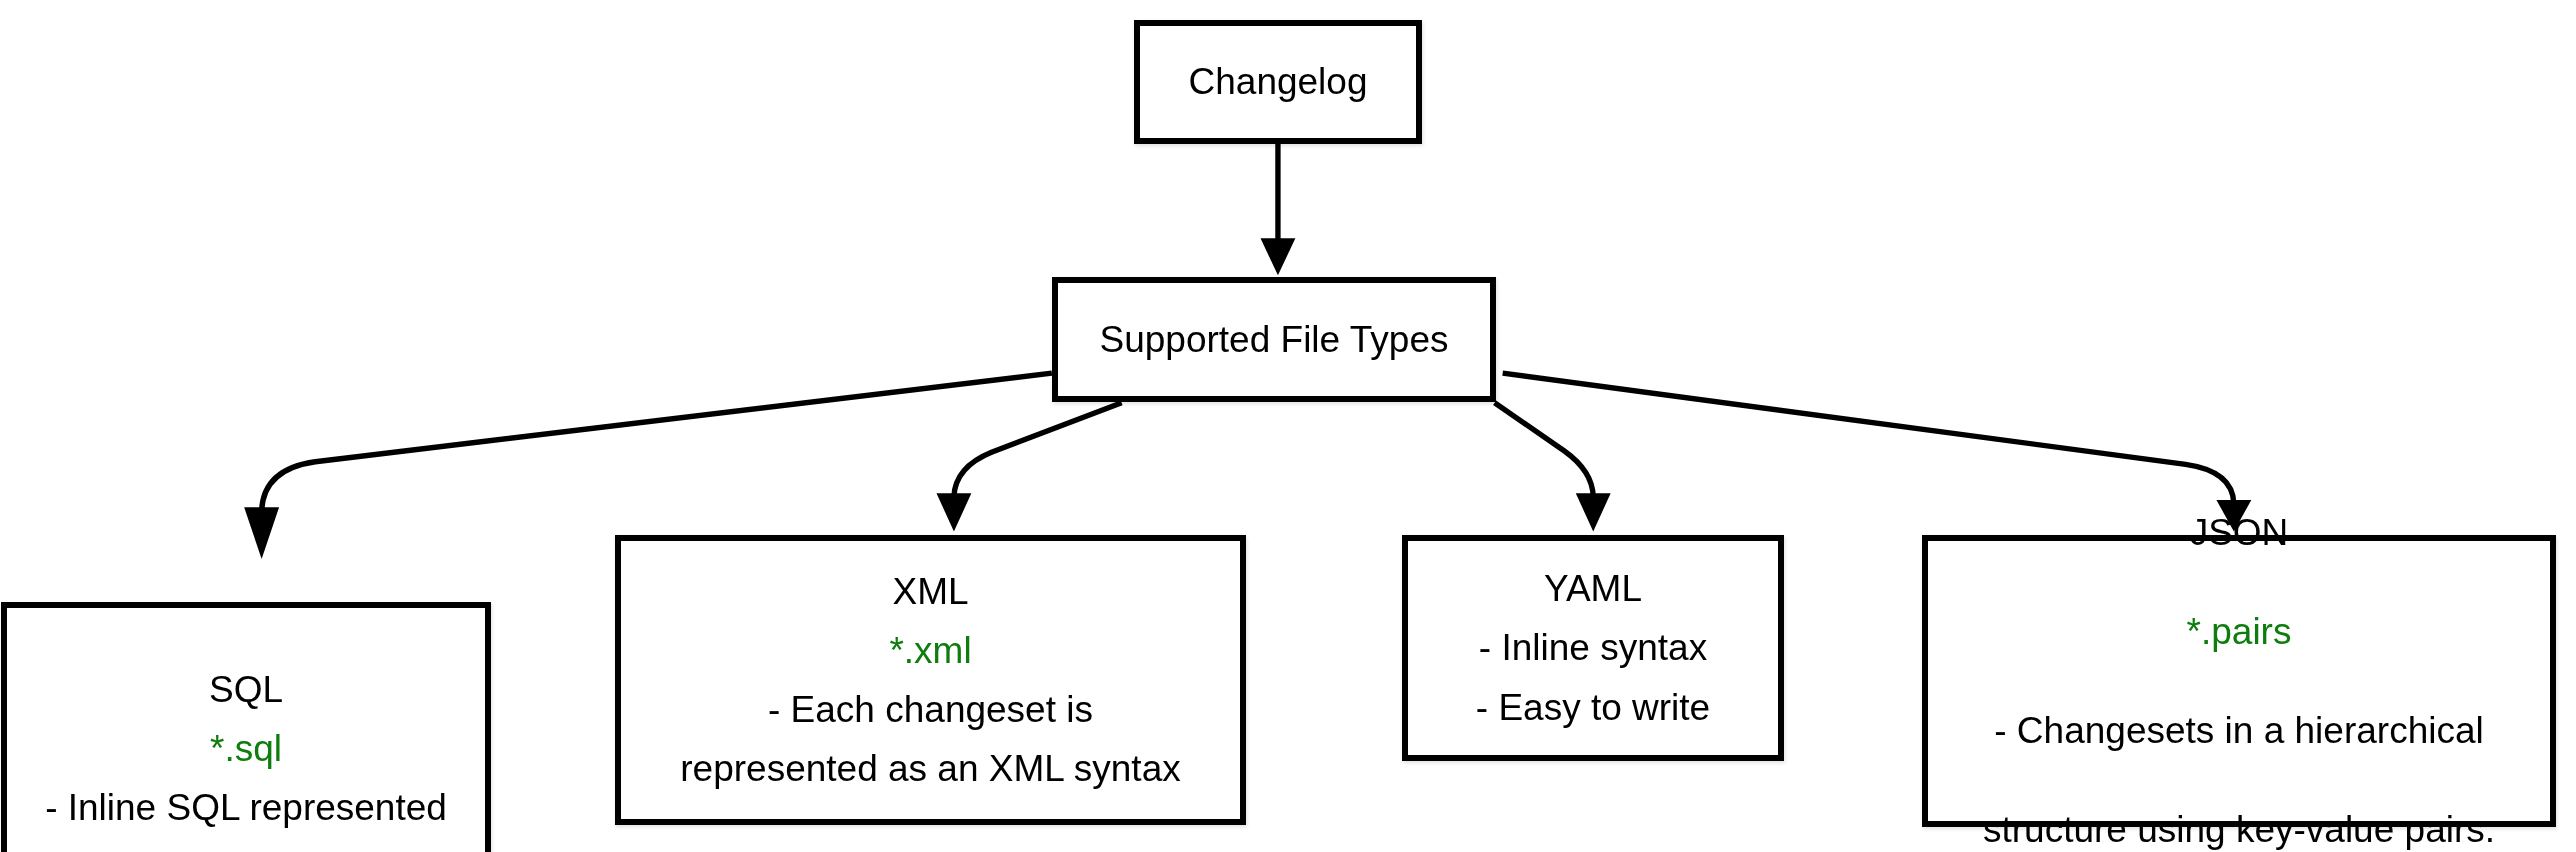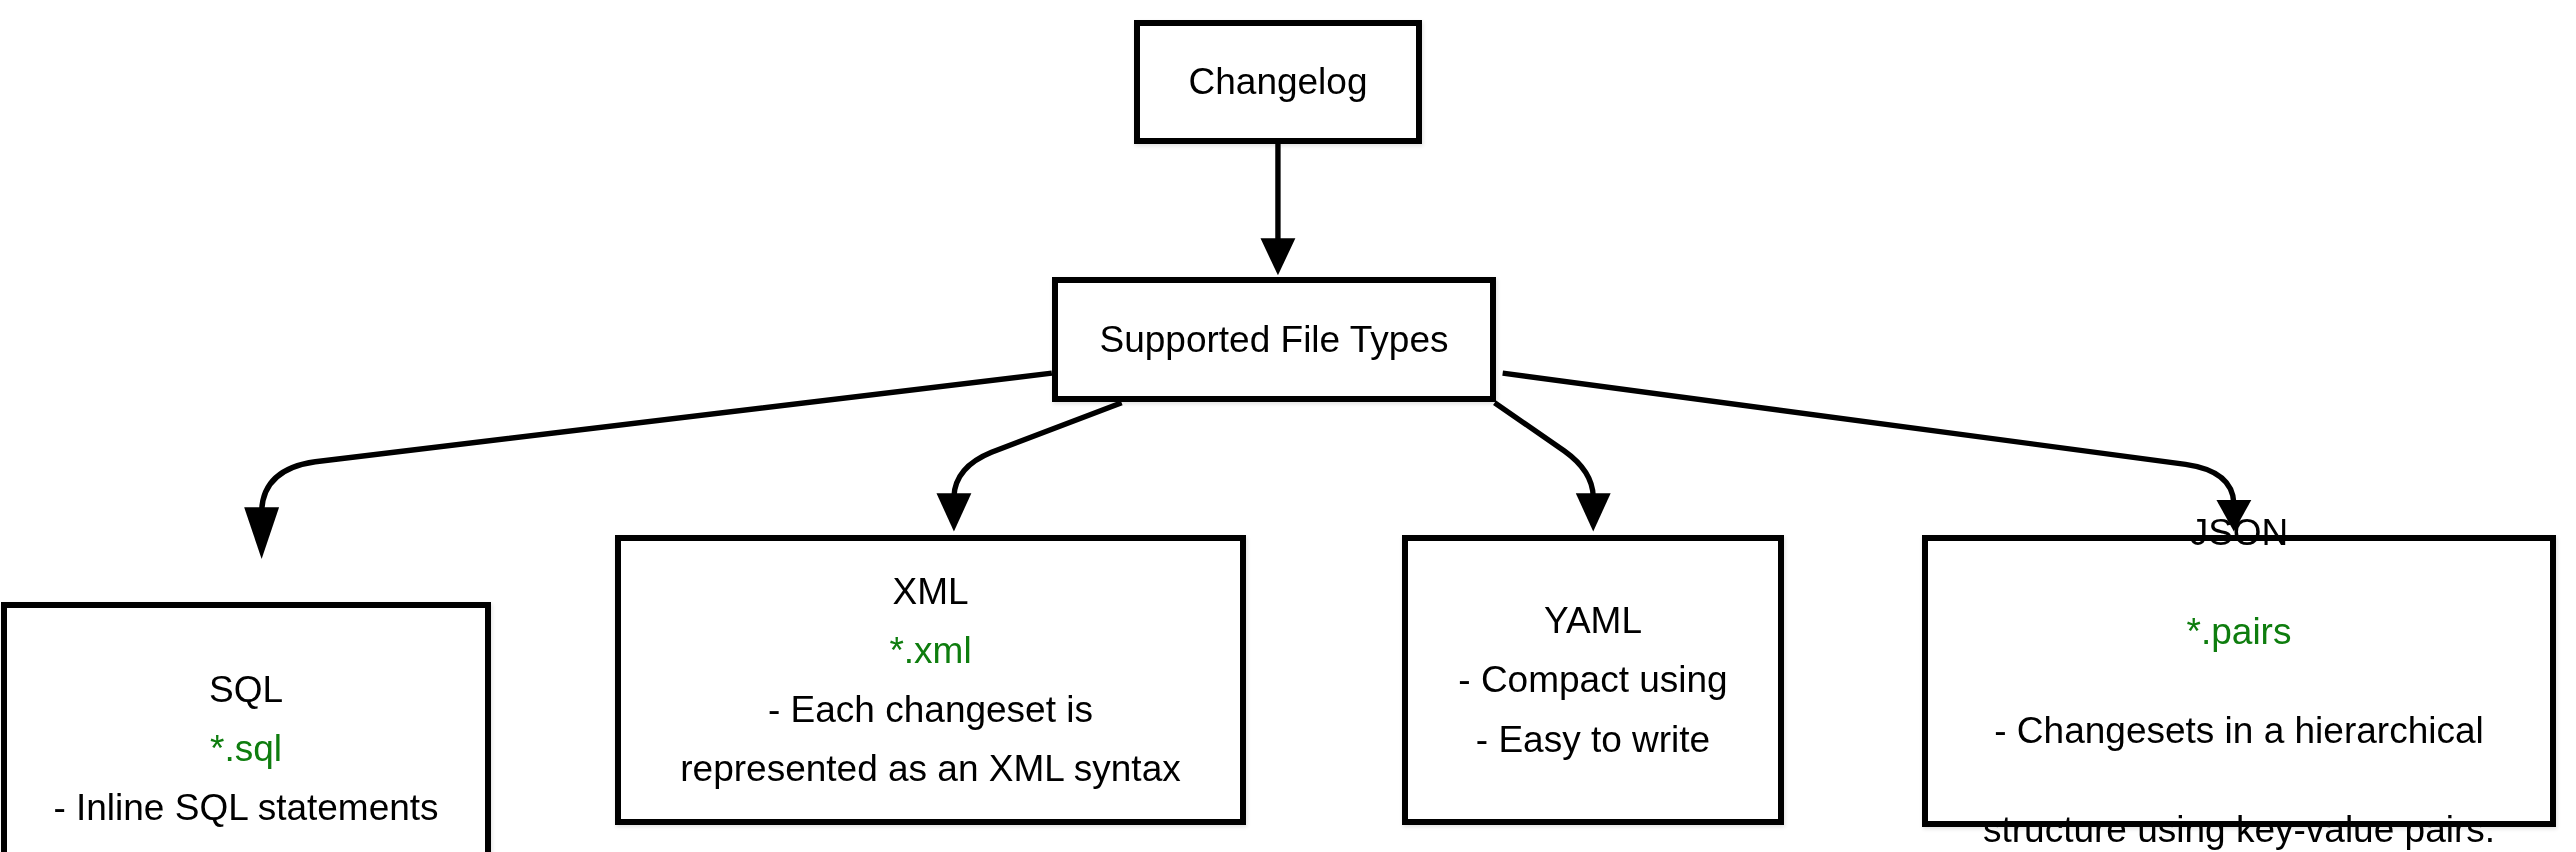--- a/index.html
+++ b/index.html
@@ -41,21 +41,21 @@
     font-size: 37px;
     line-height: 1.6;
     box-shadow: 1.3px 2px 4px rgba(0,0,0,0.12);
   }
   .node .line { white-space: nowrap; }
   .node .ext { color: var(--ext-color); }
   .node-changelog { left: 1134px; top: 20px;  width: 288px; height: 124px; }
   .node-hub       { left: 1052px; top: 277px; width: 444px; height: 125px; }
   .node-sql       { left: 1px;   top: 564px; width: 490px; height: 293px; margin-top: 38px; }
   .node-xml       { left: 615px;  top: 535px; width: 631px; height: 290px; }
-  .node-yaml      { left: 1402px; top: 535px; width: 382px; height: 290px; }
+  .node-yaml      { left: 1402px; top: 535px; width: 382px; height: 226px; }
   .node-json      { left: 1922px; top: 535px; width: 634px; height: 292px; gap: 40px; }
 </style>
 </head>
 <body>
 
 <div class="canvas" style="--ext-color: #0e7d0e; --stroke-color: #000000; background: rgb(255, 255, 255);">
 
   <svg class="edges" viewBox="0 0 3840 1271" aria-hidden="true">
     <g>
       <path d="M 1905 213 L 1905 360"></path>
@@ -83,33 +83,33 @@
     <div class="line">Changelog</div>
   </div>
 
   <div class="node node-hub">
     <div class="line">Supported File Types</div>
   </div>
 
   <div class="node node-sql">
     <div class="line">SQL</div>
     <div class="line ext">*.sql</div>
-    <div class="line">- Inline SQL statements</div>
+    <div class="line">- Inline SQL represented</div>
   </div>
 
   <div class="node node-xml">
     <div class="line">XML</div>
     <div class="line ext">*.xml</div>
     <div class="line">- Each changeset is</div>
     <div class="line">represented as an XML syntax</div>
   </div>
 
   <div class="node node-yaml">
     <div class="line">YAML</div>
-    <div class="line">- Compact using</div>
+    <div class="line">- Inline syntax</div>
     <div class="line">- Easy to write</div>
   </div>
 
   <div class="node node-json">
     <div class="line">JSON</div>
     <div class="line ext">*.pairs</div>
     <div class="line">- Changesets in a hierarchical</div>
     <div class="line">structure using key-value pairs.</div>
   </div>
 

